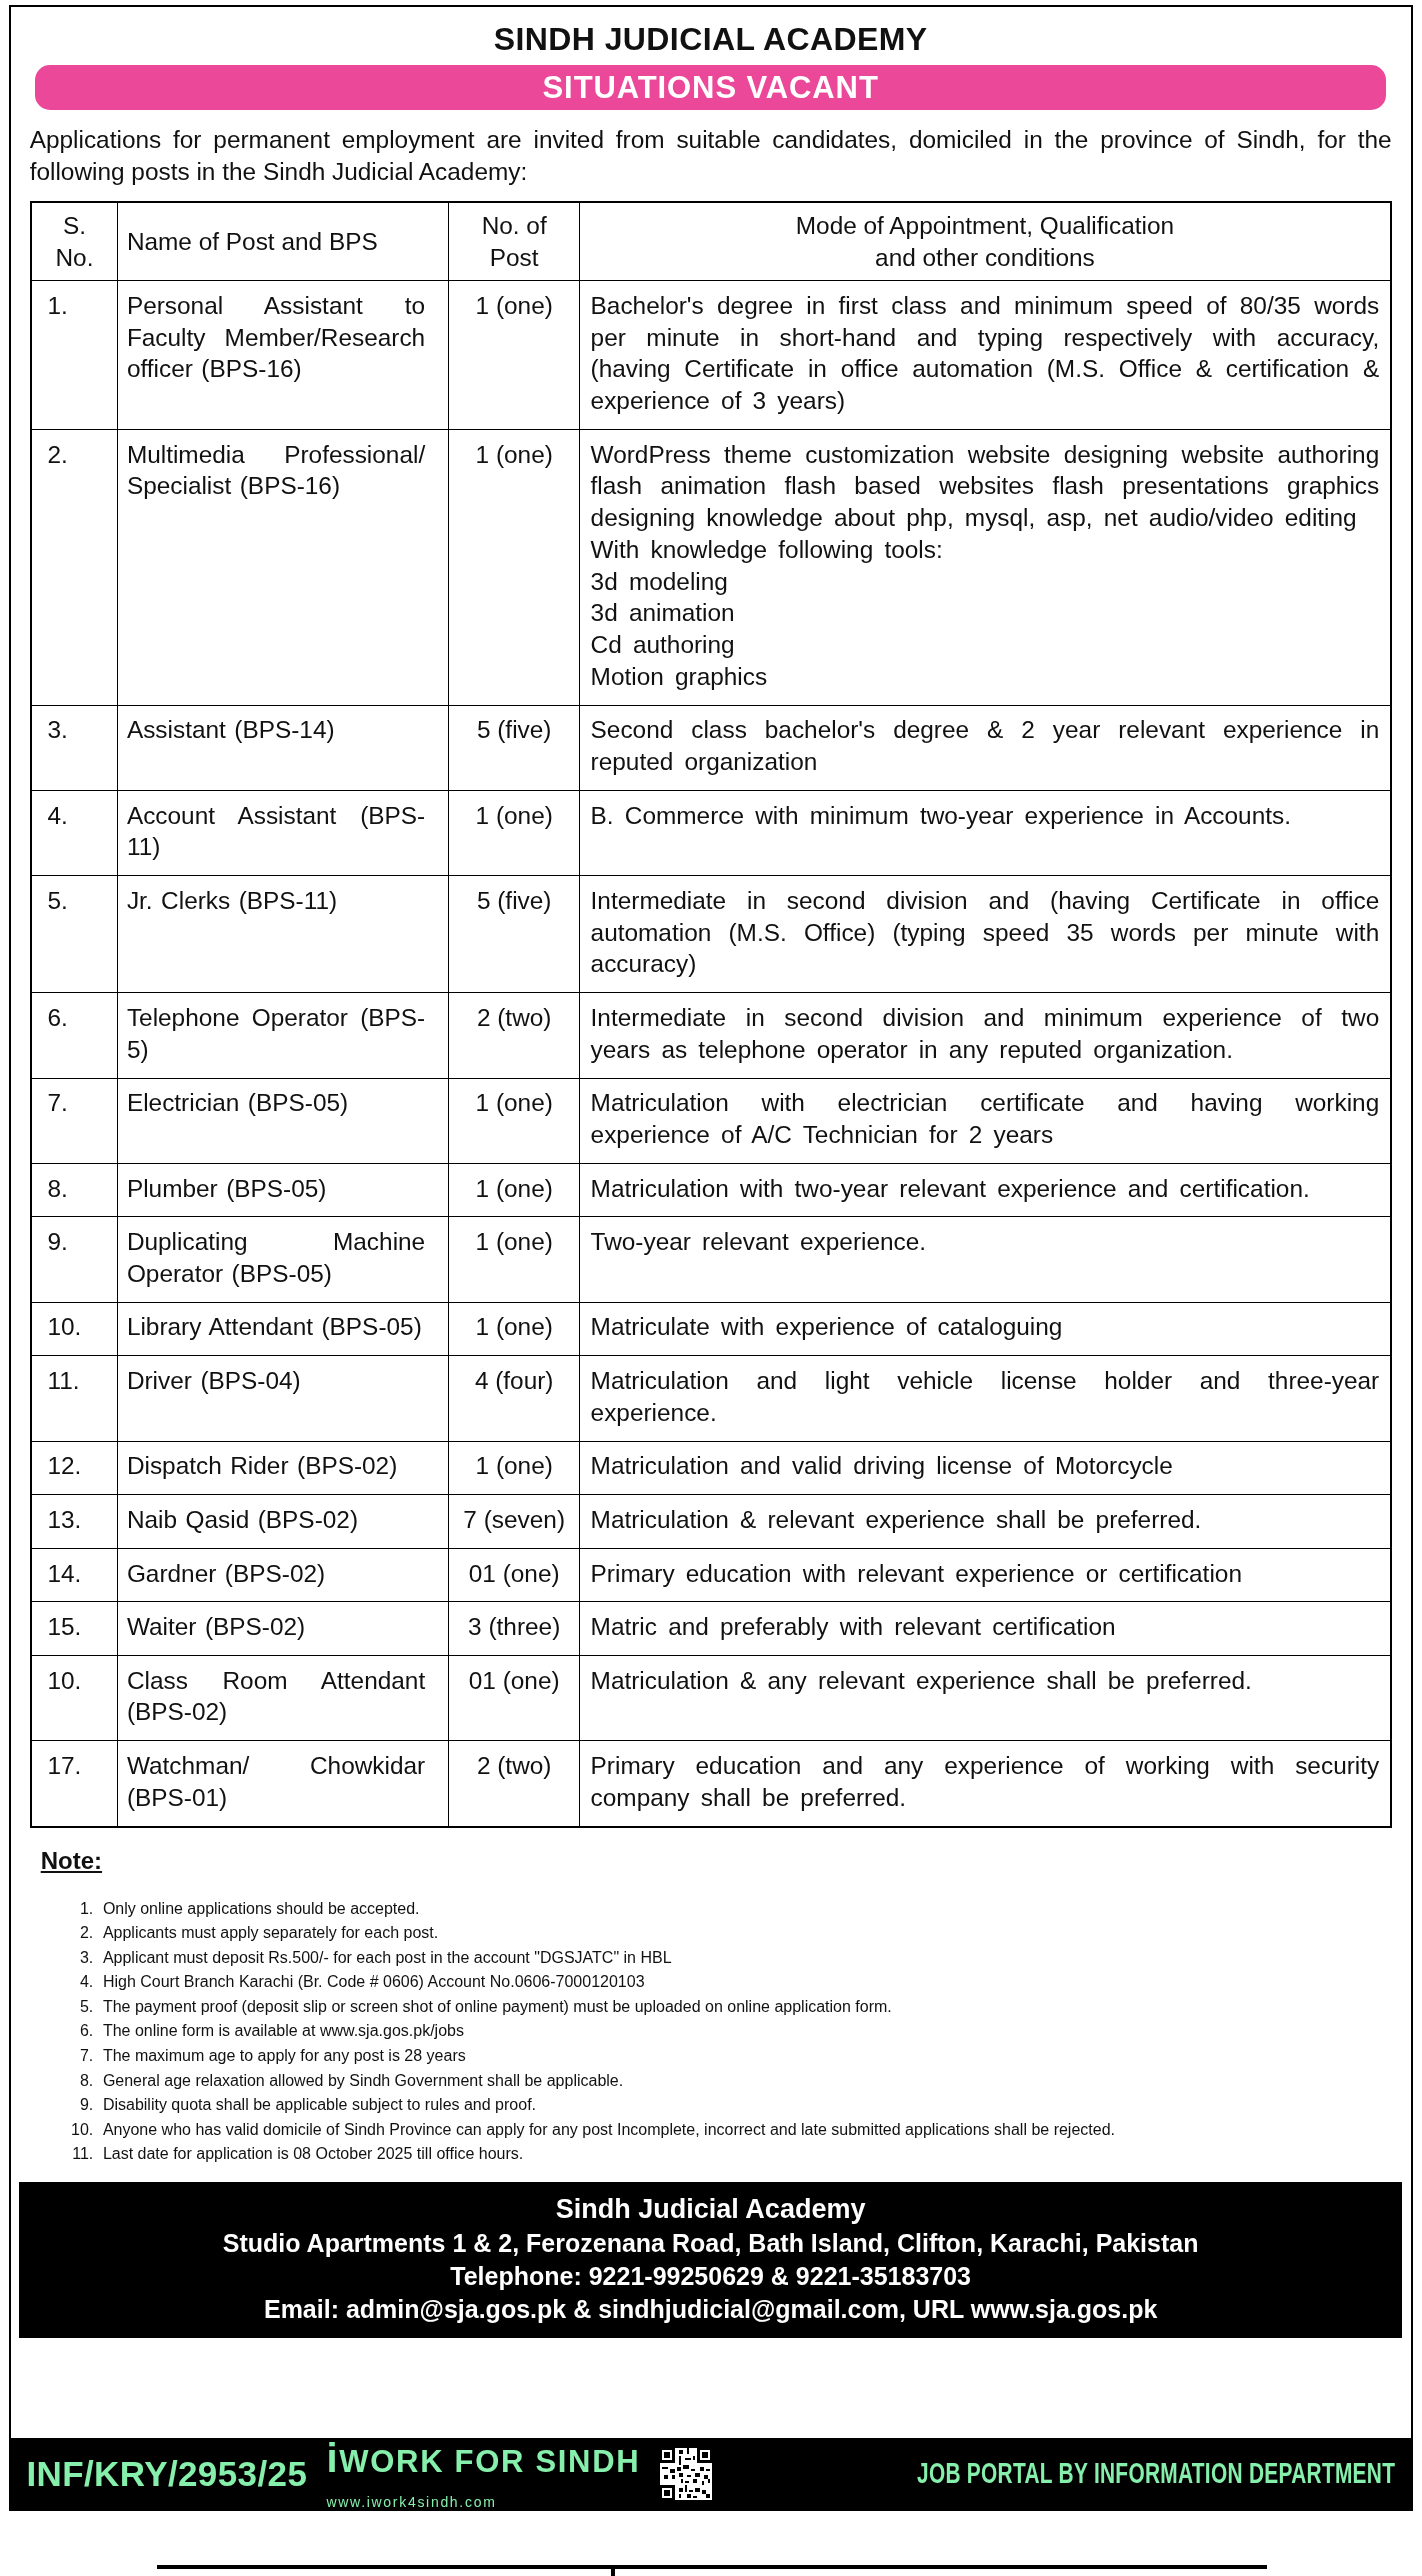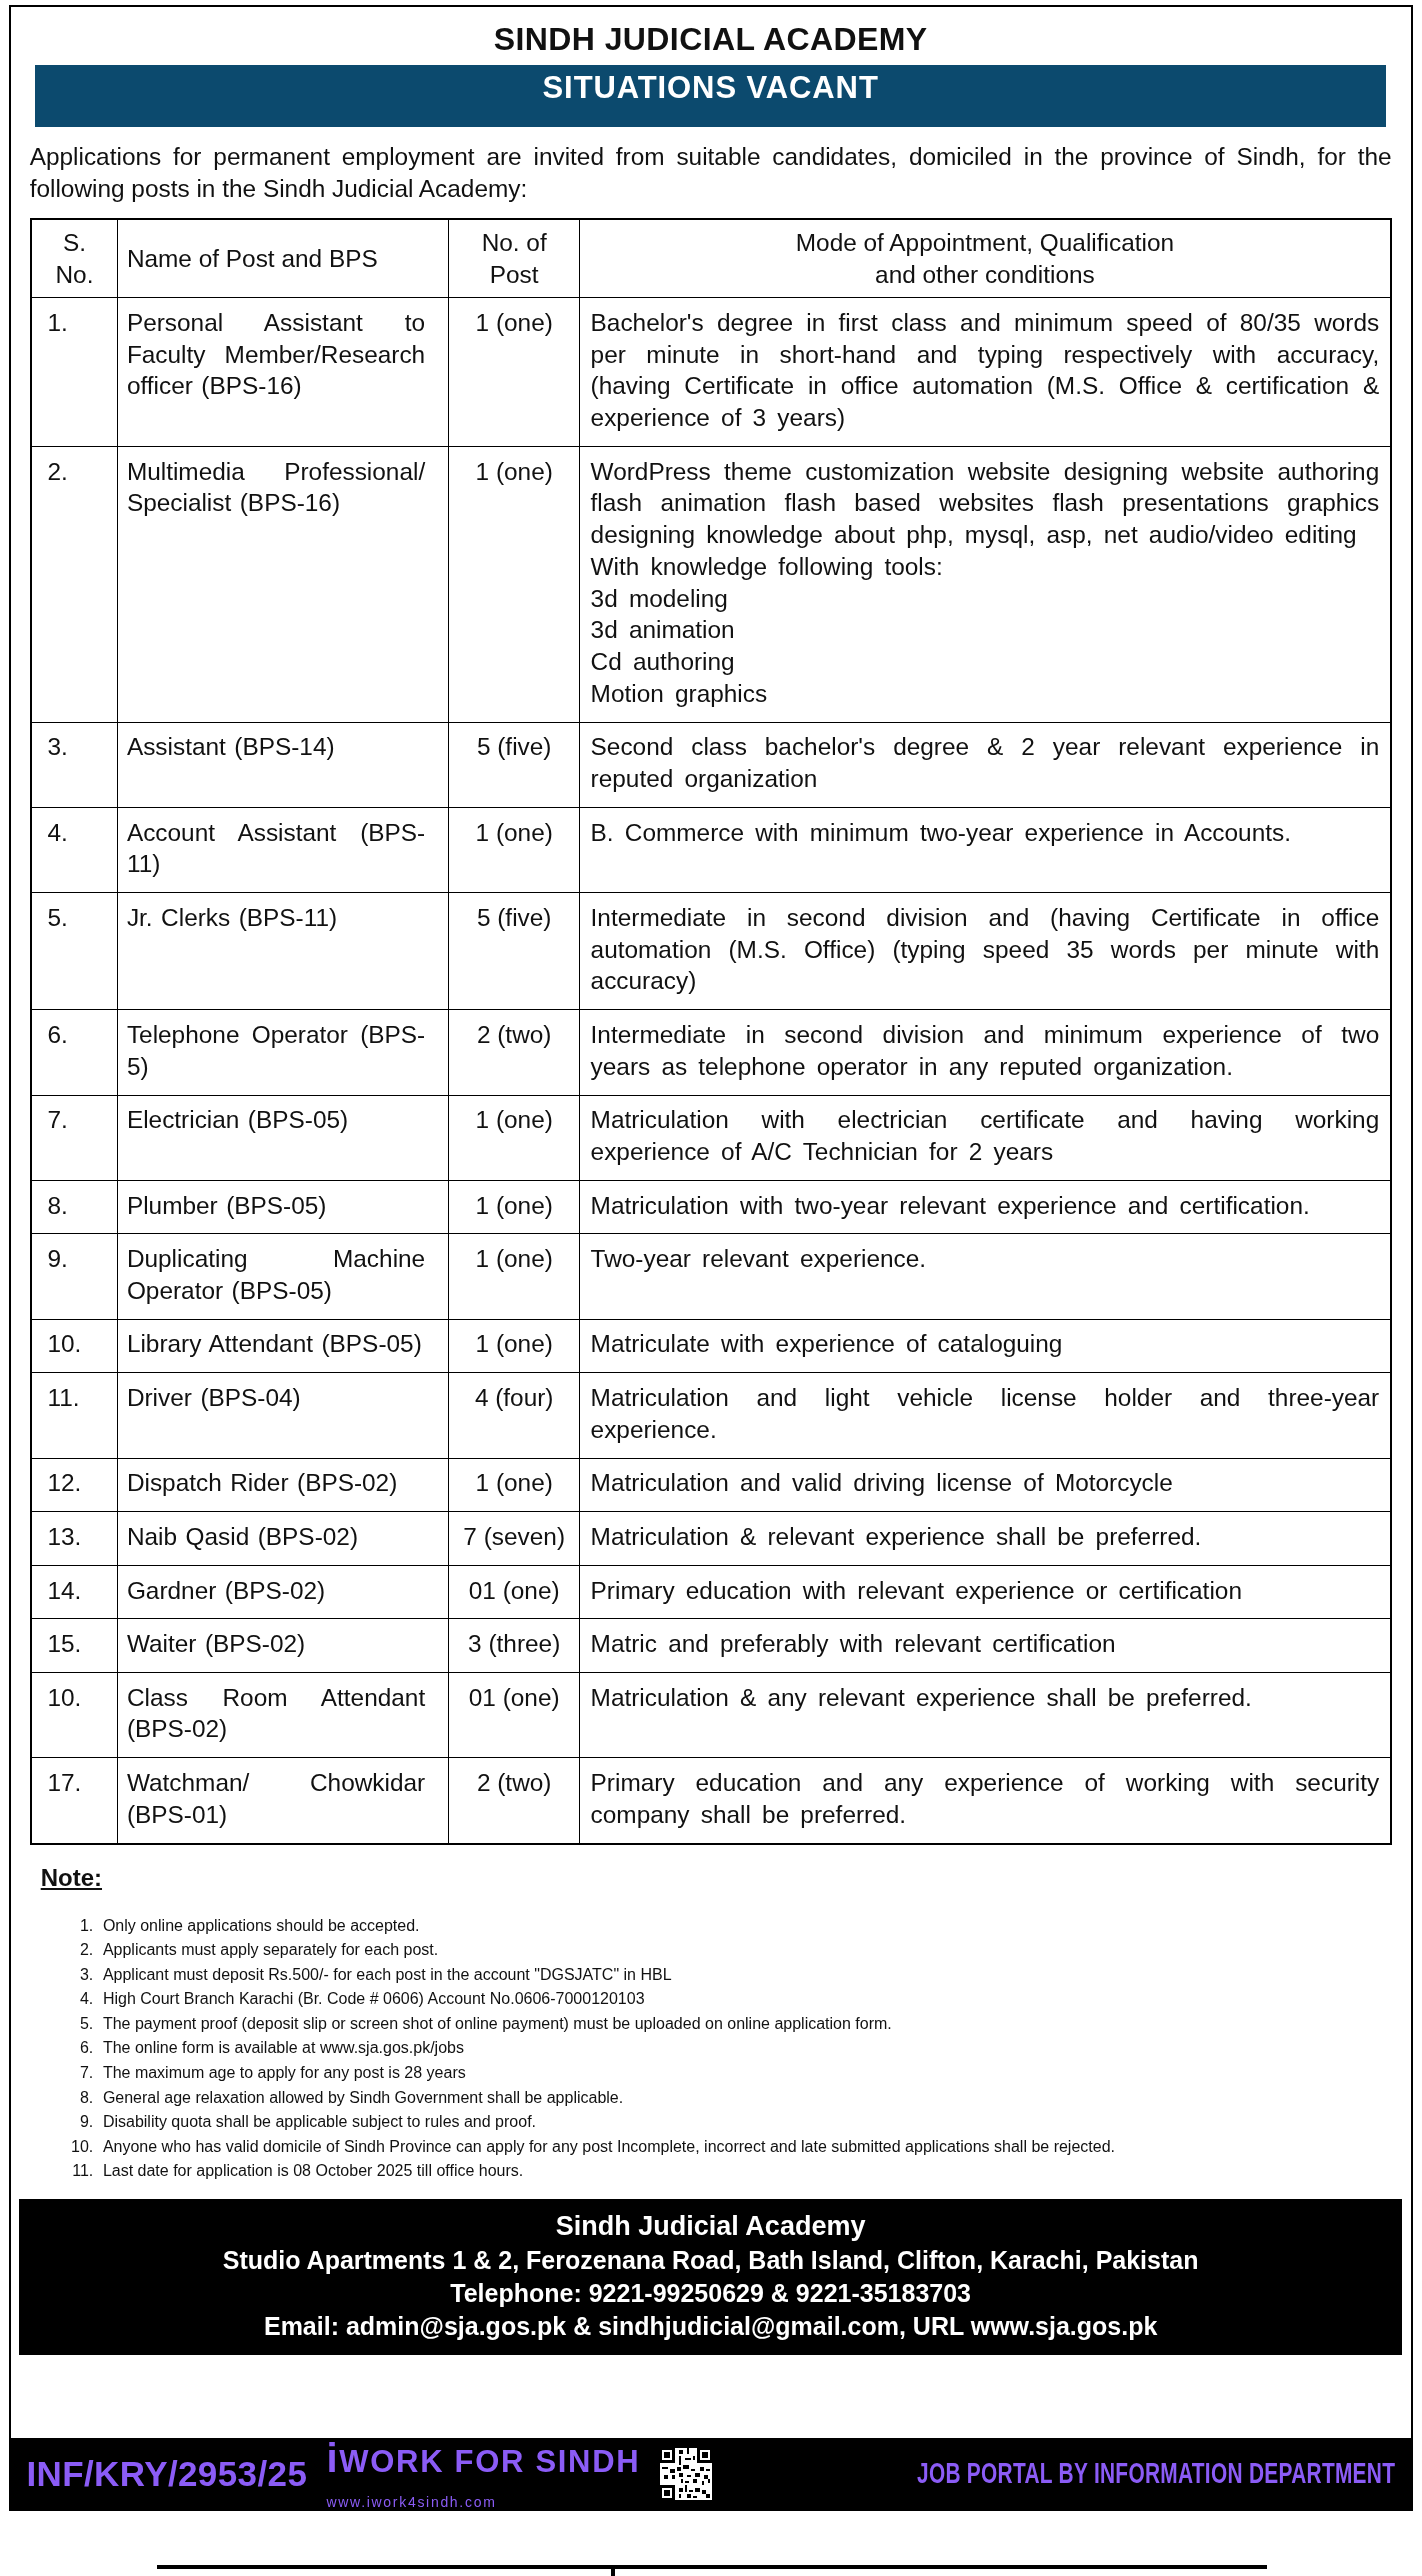--- a/index.html
+++ b/index.html
@@ -5,22 +5,22 @@
   * { margin:0; padding:0; box-sizing:border-box; }
   html,body { background:#ffffff; }
   body { font-family:"Liberation Sans", sans-serif; color:#111; }
   .page { width:1423px; min-height:2576px; position:relative; background:#fff; overflow:hidden; }
 
   .frame { position:relative; margin:5.2px 10.4px 0 8.7px; border:2.6px solid #000;
            min-height:2506px; padding:7px 0 91px; background:#fff; }
 
   .title { text-align:center; font-size:32px; font-weight:700; letter-spacing:0.4px; margin-top:7px; }
 
-  .banner { margin:7px 24.4px 0; background:#0c4a6e; color:#fff; text-align:center;
-            font-size:31px; font-weight:700; letter-spacing:0.9px; height:62px; line-height:45px; }
+  .banner { margin:7px 24.4px 0; background:#ec4899; color:#fff; text-align:center;
+            font-size:31px; font-weight:700; letter-spacing:0.9px; height:45px; line-height:45px;border-radius:15px; }
 
   .intro { margin:14px 19px 0; font-size:24.4px; line-height:1.32; text-align:justify; }
 
   table.jobs { margin:12.2px 19px 0; width:calc(100% - 38px); border-collapse:collapse;
                border:2.6px solid #000; font-size:24.4px; }
   .jobs col.w-sno   { width:87px; }
   .jobs col.w-name  { width:331px; }
   .jobs col.w-count { width:131px; }
   .jobs th, .jobs td { border:1.7px solid #000; vertical-align:top; line-height:1.3; }
   .jobs th { font-weight:400; text-align:center; vertical-align:middle;
@@ -36,21 +36,21 @@
   .notes-label { font-size:24px; font-weight:700; text-decoration:underline; }
   .notes ol { margin-top:24px; padding-left:57px; font-size:16px; line-height:1.26; }
   .notes li { margin-bottom:4.4px; padding-left:5.2px; text-align:justify; }
 
   .contact-box { margin:17.4px 8.7px 0; background:#000; color:#fff; text-align:center;
                  padding:10.4px 8.7px 12.2px; font-weight:700; }
   .cb-org  { font-size:27px; line-height:1.3; }
   .cb-line { font-size:25px; line-height:1.32; }
 
   .inf-bar { position:absolute; left:0; right:0; bottom:0; height:71px; background:#000;
-             color:#8b5cf6; display:flex; align-items:center; justify-content:space-between;
+             color:#86efac; display:flex; align-items:center; justify-content:space-between;
              padding:0 15.7px; }
   .inf-ref { font-size:35px; font-weight:700; letter-spacing:0.4px; }
   .iwork { display:flex; flex-direction:column; line-height:1; }
   .iwork-top { display:flex; align-items:baseline; }
   .iwork-i { font-size:40px; font-weight:800; margin-right:1.7px; }
   .iwork-text { font-size:31px; font-weight:700; letter-spacing:1.7px; }
   .iwork-url { font-size:14px; letter-spacing:1.7px; margin-top:17px; }
   .qr { width:52px; height:52px; background:#fff; flex:0 0 auto; }
   .portal { font-size:29px; font-weight:700; white-space:nowrap;
             transform:scaleX(.72); transform-origin:right center; letter-spacing:0.4px; }

